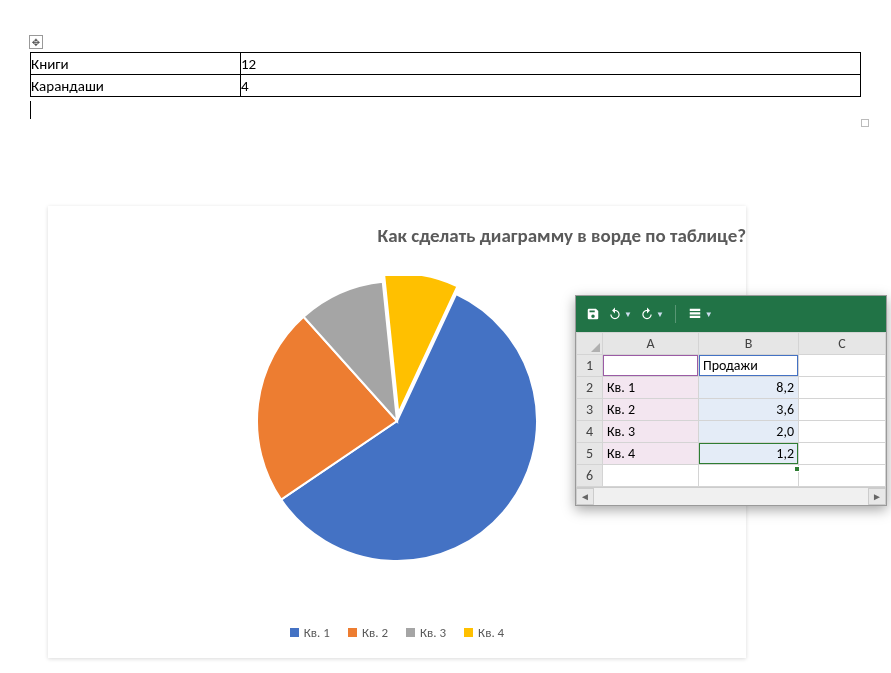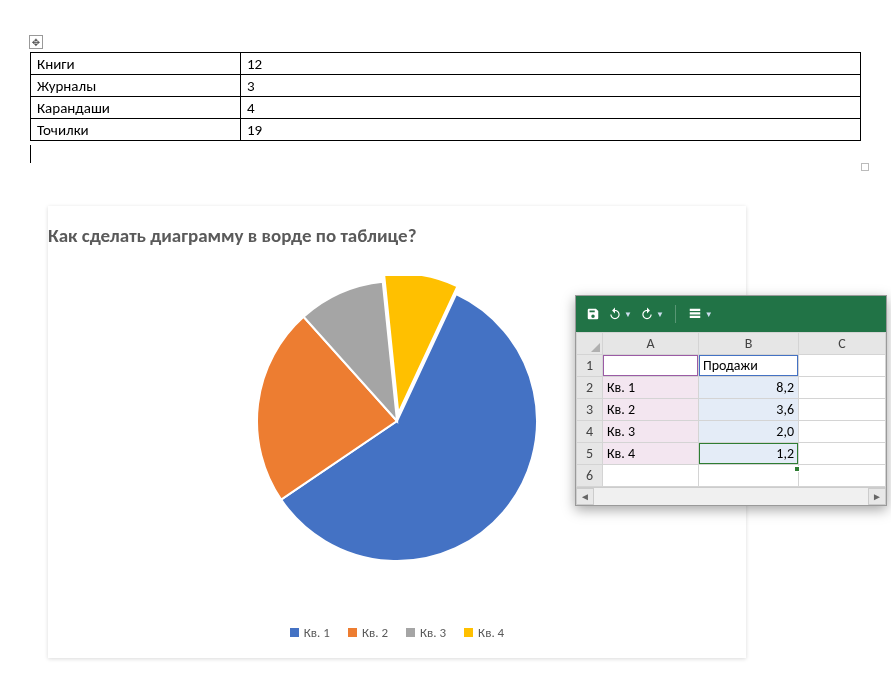--- a/index.html
+++ b/index.html
@@ -34,21 +34,21 @@
     color: #555;
     background: #fff;
   }
   .word-table {
     width: 100%;
     border-collapse: collapse;
     font-size: 15px;
   }
   .word-table td {
     border: 1px solid #000;
-    padding: 1px 6px;
+    padding: 1px 0;
     height: 22px;
     line-height: 1.2;
   }
   .word-table td.col1 { width: 210px; }
   .table-end-marker {
     position: absolute;
     right: -8px;
     bottom: -8px;
     width: 8px;
     height: 8px;
@@ -65,21 +65,21 @@
   .chart-card {
     position: absolute;
     left: 48px;
     top: 206px;
     width: 698px;
     height: 452px;
     background: #fff;
     box-shadow: 0 1px 4px rgba(0,0,0,0.15);
   }
   .chart-title {
-    text-align: left;
+    text-align: right;
     font-size: 19px;
     font-weight: 600;
     color: #5a5a5a;
     margin-top: 18px;
   }
   .pie-wrap {
     position: absolute;
     left: 50%;
     top: 70px;
     transform: translateX(-50%);
@@ -188,30 +188,22 @@
 
 <div class="word-area">
   <div class="table-anchor">✥</div>
   <table class="word-table">
     <tbody>
       <tr>
         <td class="col1">Книги</td>
         <td>12</td>
       </tr>
       <tr>
-        <td class="col1">Журналы</td>
-        <td>3</td>
-      </tr>
-      <tr>
         <td class="col1">Карандаши</td>
         <td>4</td>
-      </tr>
-      <tr>
-        <td class="col1">Точилки</td>
-        <td>19</td>
       </tr>
     </tbody>
   </table>
   <div class="table-end-marker"></div>
   <div class="cursor-line"></div>
 </div>
 
 <div class="chart-card">
   <div class="chart-title">Как сделать диаграмму в ворде по таблице?</div>
   <div class="pie-wrap">

